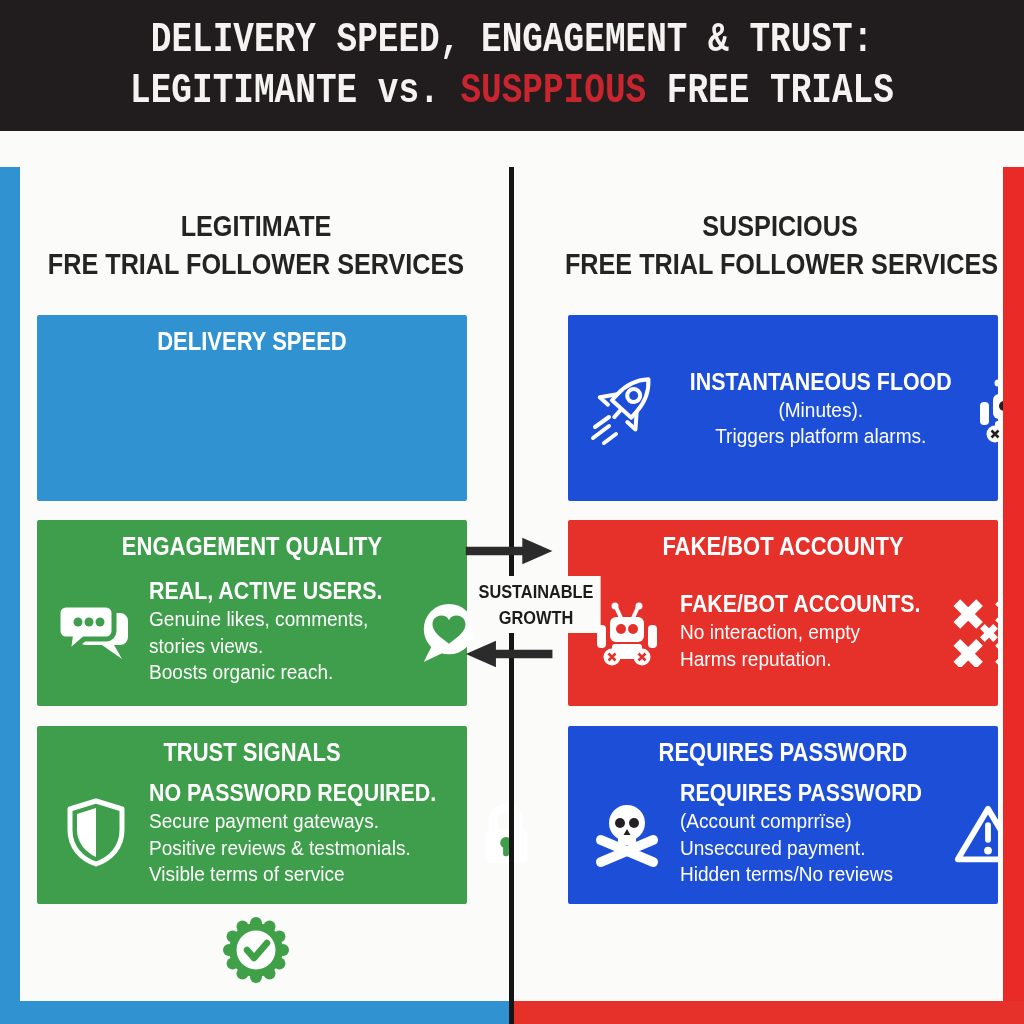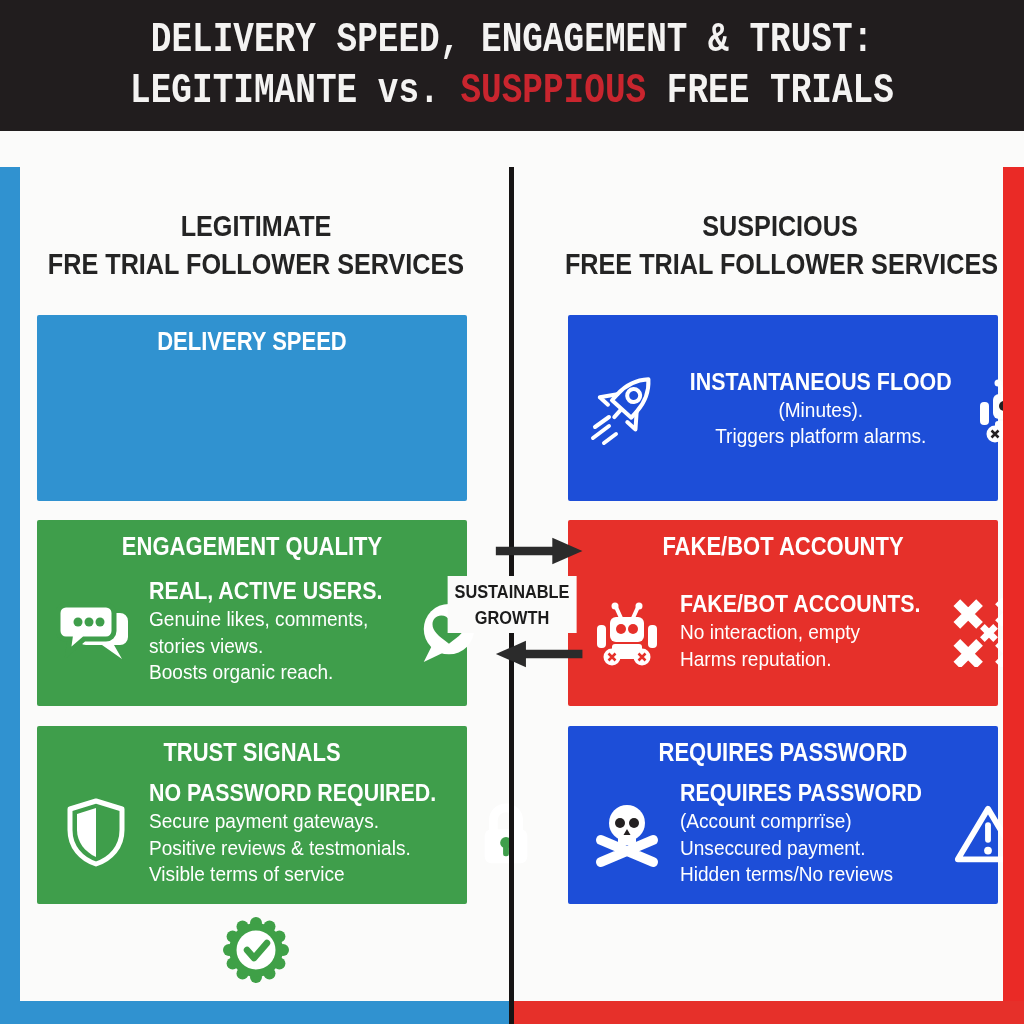--- a/index.html
+++ b/index.html
@@ -56,22 +56,22 @@
   .tline:empty { display:none; }
   
   .card-dark .robot-eye { fill:#242021; } .card-dark .robot-x { stroke:#242021; }
   .card-red  .robot-eye { fill:#e6302a; } .card-red  .robot-x { stroke:#e6302a; }
   
   .col-footer { margin-top:13px; display:flex; flex-direction:column; align-items:center; gap:22px; }
   .footer-label { font-weight:bold; font-size:23px; transform:scaleX(0.9); white-space:nowrap; }
   .footer-verified { color:#3fa047; }
   .footer-risk { color:#e32624; }
   
-  .center-widget { position:absolute; left:512px; top:368px; transform:translateX(-50%);
-    z-index:6; display:flex; flex-direction:column; align-items:flex-end; gap:5px; }
+  .center-widget { position:absolute; left:536px; top:368px; transform:translateX(-50%);
+    z-index:6; display:flex; flex-direction:column; align-items:flex-start; gap:5px; }
   .center-label { background:#fbfbfa; padding:3px 8px; text-align:center; color:#1c1c1c;
     font-weight:bold; font-size:19px; line-height:1.35; transform:scaleX(0.86); white-space:nowrap; }
 </style>
 </head>
 <body>
 
 <div class="page">
 
   <header class="banner">
     <div class="banner-line">DELIVERY SPEED, ENGAGEMENT &amp; TRUST:</div>

